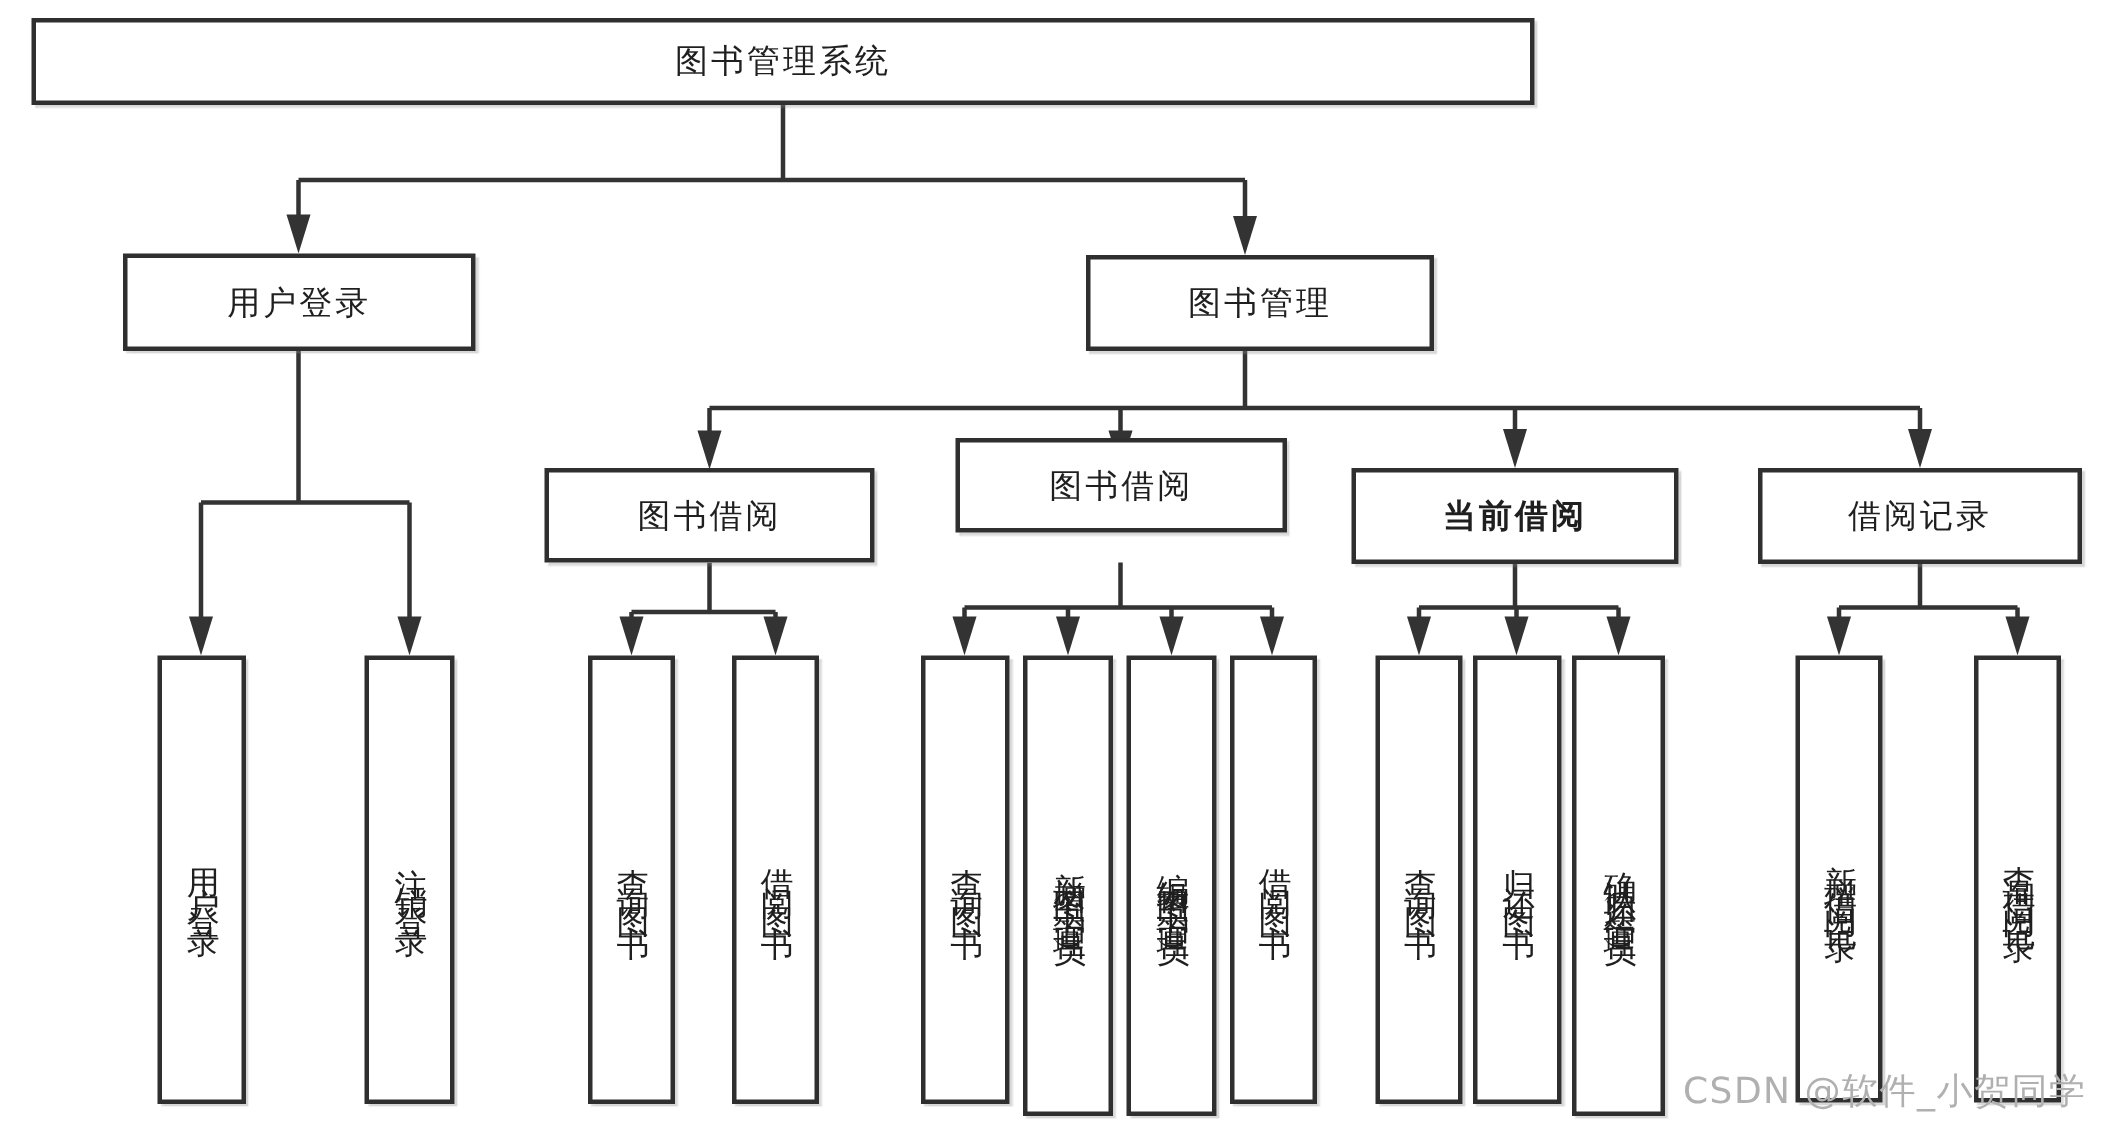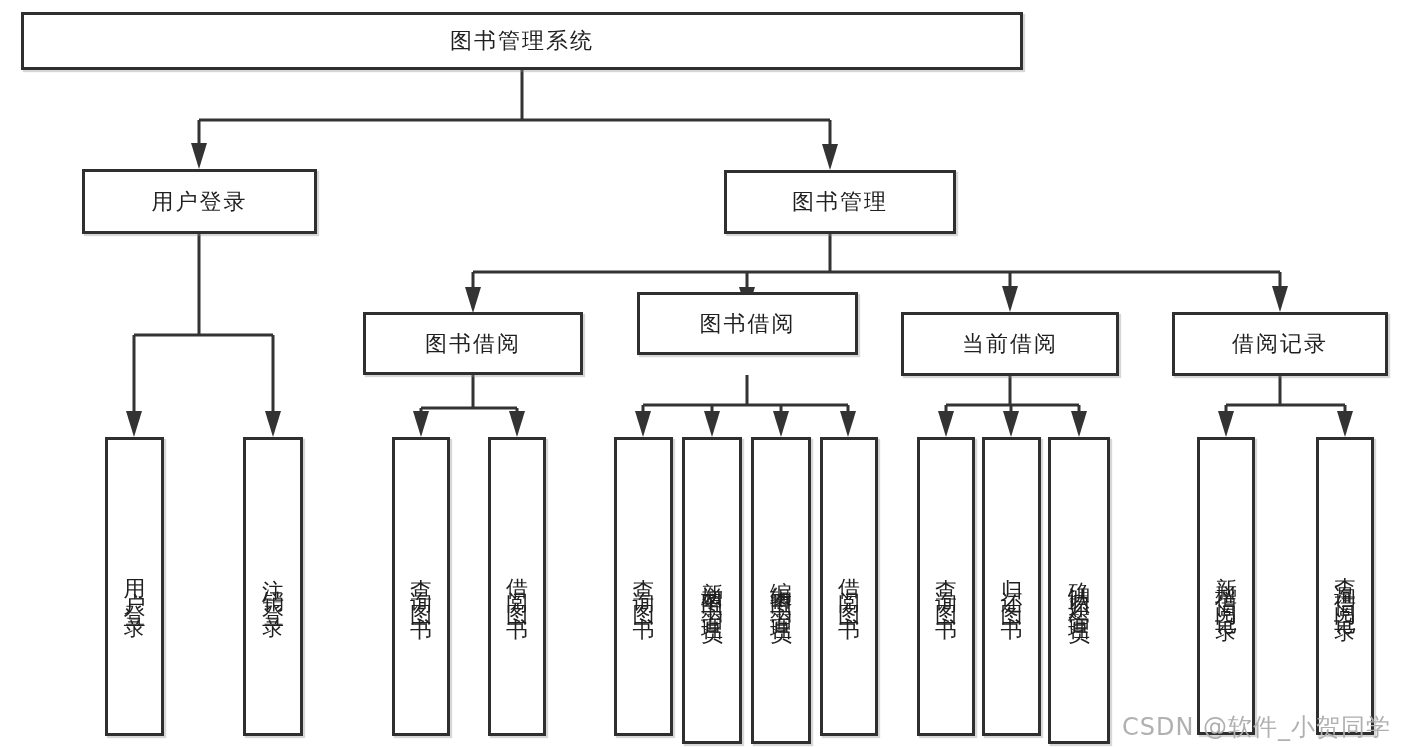--- a/index.html
+++ b/index.html
@@ -88,21 +88,21 @@
     <polygon points="1337,411 1353,411 1345,437"></polygon>
   </svg>
 
   <div class="box" style="left:21px;top:12px;width:1002px;height:58px;">图书管理系统</div>
 
   <div class="box" style="left:82px;top:169px;width:235px;height:65px;">用户登录</div>
   <div class="box" style="left:712px;top:170px;width:232px;height:64px;margin-left:12px;">图书管理</div>
 
   <div class="box" style="left:363px;top:312px;width:220px;height:63px;">图书借阅</div>
   <div class="box" style="left:637px;top:292px;width:221px;height:63px;">图书借阅</div>
-  <div class="box" style="left:901px;top:312px;width:218px;height:64px;">当前借阅</div>
+  <div class="box" style="left:901px;top:312px;width:218px;height:64px;font-weight:bold;">当前借阅</div>
   <div class="box" style="left:1172px;top:312px;width:216px;height:64px;">借阅记录</div>
 
   <div class="box vbox ls4" style="left:105px;top:437px;width:59px;height:299px;">用户登录</div>
   <div class="box vbox ls4" style="left:243px;top:437px;width:60px;height:299px;">注销登录</div>
 
   <div class="box vbox ls4" style="left:392px;top:437px;width:58px;height:299px;">查询图书</div>
   <div class="box vbox ls4" style="left:488px;top:437px;width:58px;height:299px;">借阅图书</div>
 
   <div class="box vbox ls4" style="left:614px;top:437px;width:59px;height:299px;">查询图书</div>
   <div class="box vbox ls9" style="left:682px;top:437px;width:60px;height:307px;">新增图书（管理员）</div>

